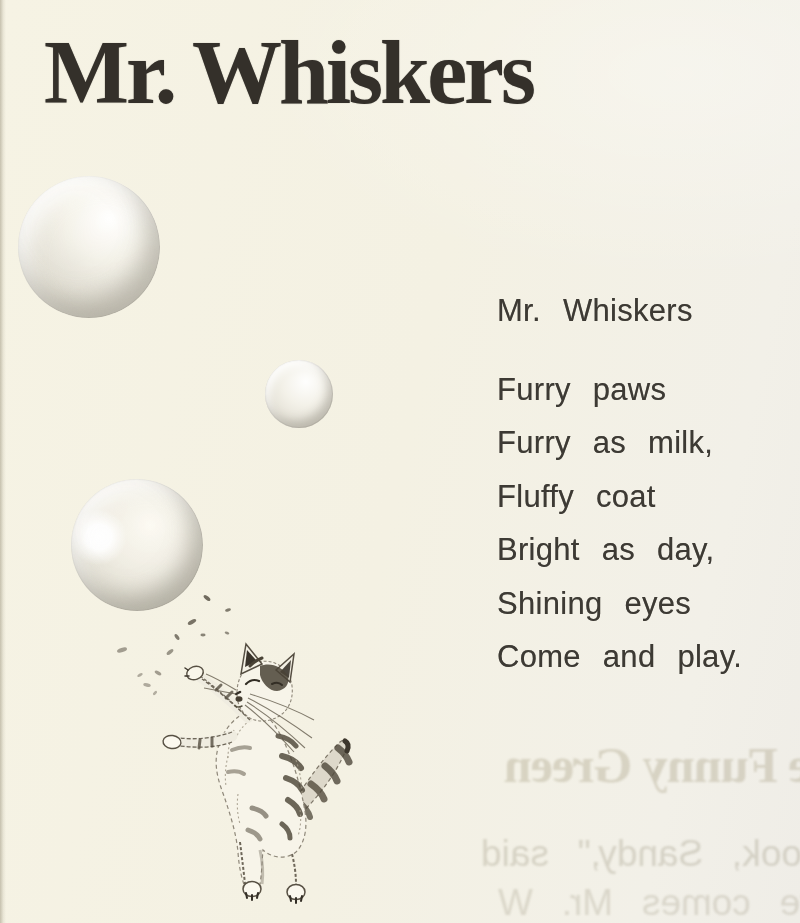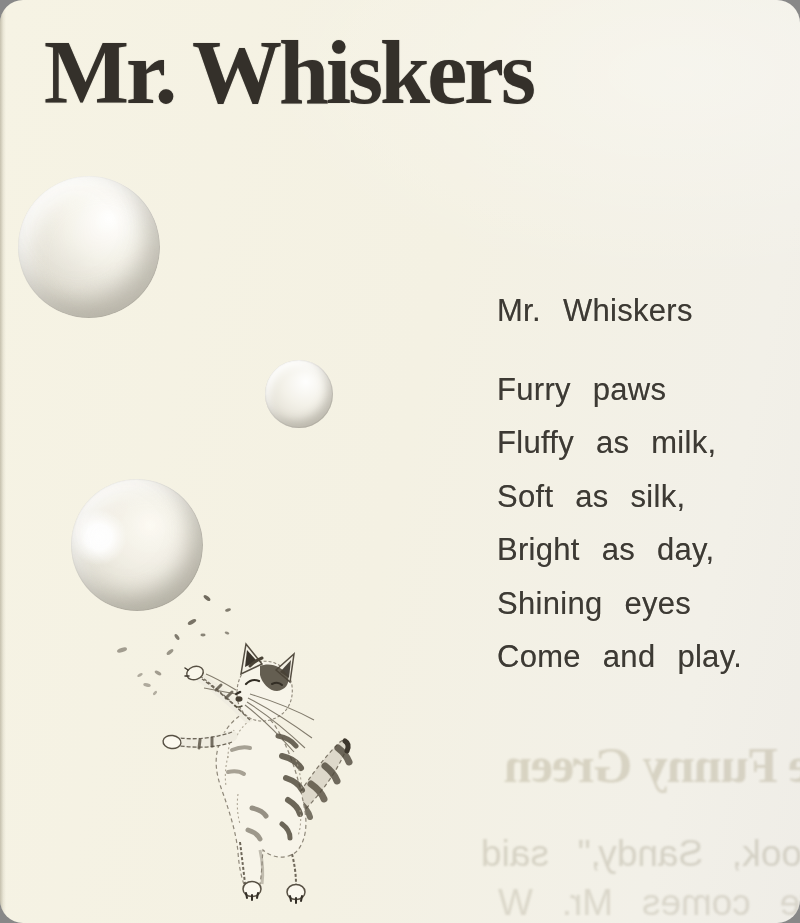--- a/index.html
+++ b/index.html
@@ -2,21 +2,20 @@
 <html><head>
 <meta charset="utf-8">
 <style>
   html,body{margin:0;padding:0;background:#888;}
   .page{
     position:relative;width:800px;height:923px;overflow:hidden;
     background:
       radial-gradient(ellipse 600px 300px at 85% 8%, rgba(255,255,255,0.30), rgba(255,255,255,0) 70%),
       linear-gradient(102deg,#f6f3e4 0%,#f4f1e3 50%,#f2f0e8 84%,#efede7 100%);
     font-family:"Liberation Sans",sans-serif;
-    border-radius:23px;
   }
   .page::before{ 
     content:"";position:absolute;left:0;top:0;width:6px;height:100%;
     background:linear-gradient(90deg,rgba(140,132,108,0.45),rgba(140,132,108,0.12) 55%,rgba(140,132,108,0));
   }
   .title{
     position:absolute;left:44px;top:26px;margin:0;
     font-family:"Liberation Serif",serif;font-weight:700;
     font-size:90px;line-height:1.05;letter-spacing:-3px;color:#34302a;
     text-shadow:0 0 1px rgba(52,48,42,0.45);
@@ -188,22 +187,22 @@
         <path d="M150,114 C170,120 192,128 214,140"></path>
         <path d="M136,110 C126,104 116,98 106,94"></path>
         <path d="M136,114 C126,112 114,110 104,108"></path>
       </g>
     </g>
   </svg>
 
   <div class="poem">
     <div class="poem-heading">Mr. Whiskers</div>
     <div class="poem-line">Furry paws</div>
-    <div class="poem-line">Fluffy as milk,</div>
-    <div class="poem-line">Soft as silk,</div>
+    <div class="poem-line">Furry as milk,</div>
+    <div class="poem-line">Fluffy coat</div>
     <div class="poem-line">Bright as day,</div>
     <div class="poem-line">Shining eyes</div>
     <div class="poem-line">Come and play.</div>
   </div>
 
   <div class="ghost ghost-1">The Funny Green</div>
   <div class="ghost ghost-2">"Look, Sandy," said</div>
   <div class="ghost ghost-3">Here comes Mr. W</div>
 
 </div>

